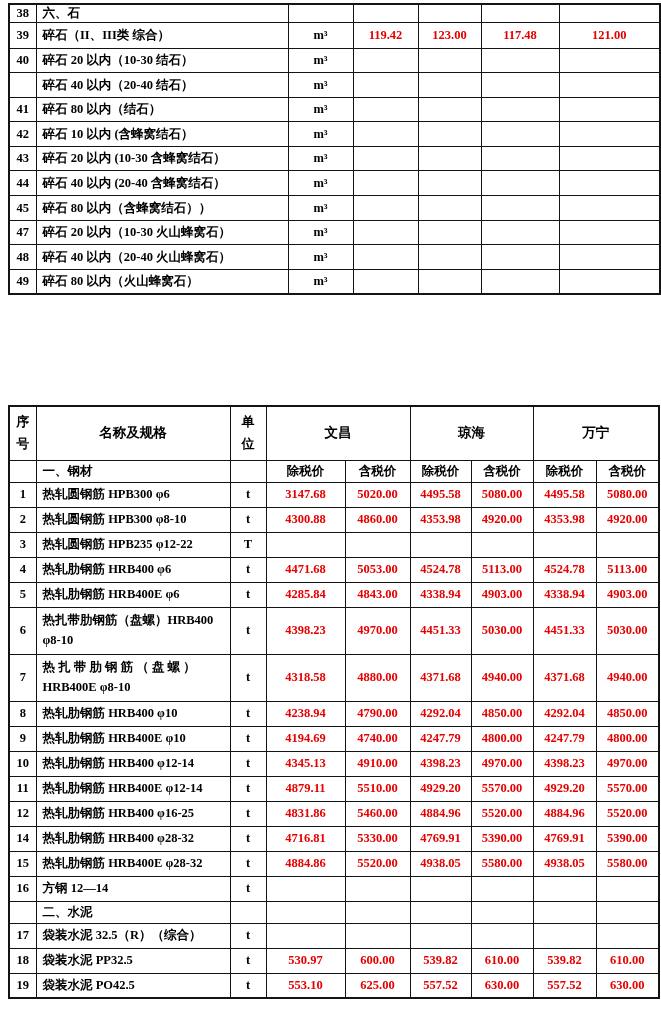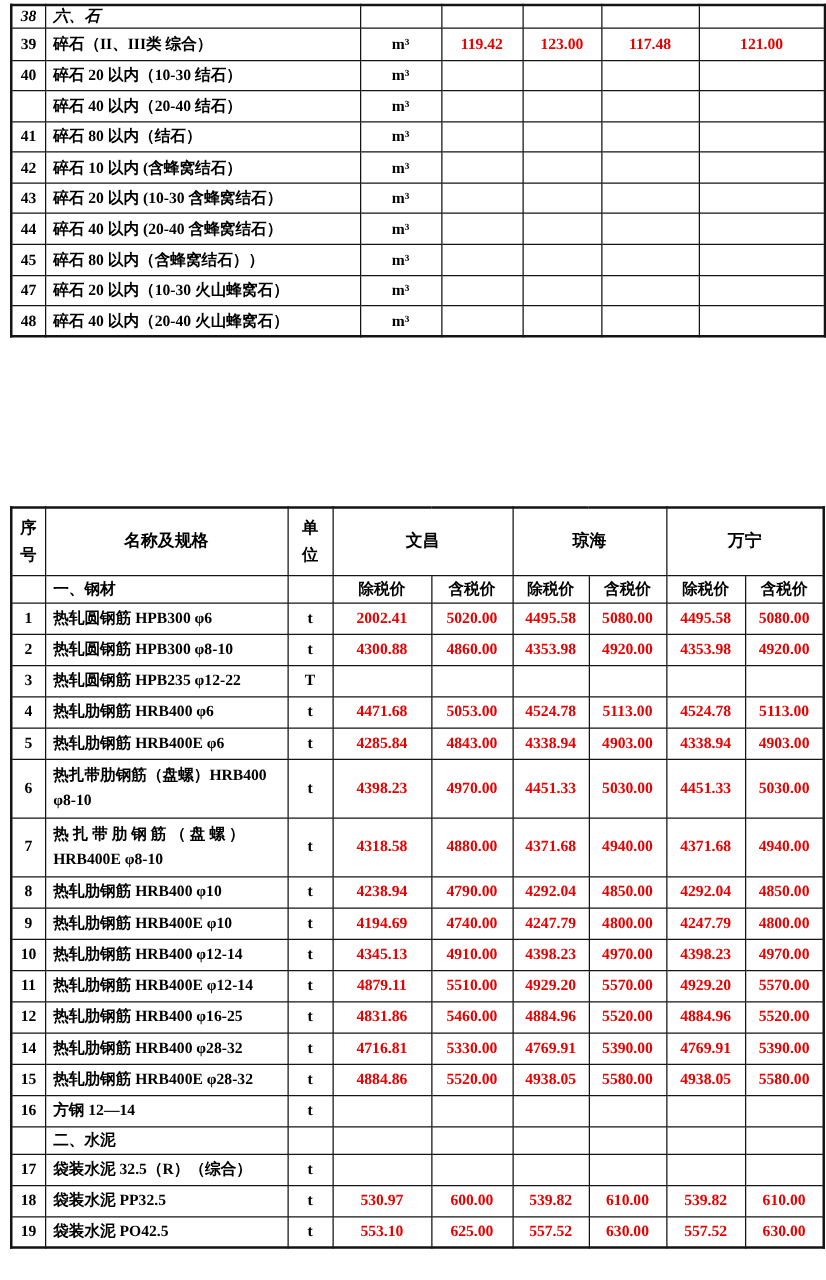--- a/index.html
+++ b/index.html
@@ -11,21 +11,21 @@
   table{border-collapse:collapse;table-layout:fixed;position:absolute;background:#fff;border:2px solid #141414;}
   td{
     border:1.5px solid #141414;
     font-size:12.5px;line-height:1.15;
     text-align:center;vertical-align:middle;
     padding:0 2px;overflow:hidden;white-space:nowrap;
   }
   
   .t1{left:8px;top:3px;width:651px;}
   .t1 tr{height:24.6px;}
-  .t1 tr.r-first{height:18px;font-style:italic;}
+  .t1 tr.r-first{height:18px;}
   .t1 tr.r-price{height:26px;padding-left:34px;}
   
   .t2{left:8px;top:405px;width:650px;}
   .t2 tr{height:25px;}
   .t2 tr.h1{height:54px;}
   .t2 tr.h2{height:22px;}
   .t2 tr.dbl{height:47px;}
   .t2 tr.secr{height:22px;}
   
   .nm{text-align:left;padding:1px 4px 1px 6px;}
@@ -143,20 +143,29 @@
         </tr>
     <tr>
           <td>48</td>
           <td class="nm">碎石 40 以内（20-40 火山蜂窝石）</td>
           <td>m³</td>
           <td class="v"></td>
           <td class="v"></td>
           <td class="v"></td>
           <td class="v"></td>
         </tr>
+    <tr>
+          <td>49</td>
+          <td class="nm">碎石 80 以内（火山蜂窝石）</td>
+          <td>m³</td>
+          <td class="v"></td>
+          <td class="v"></td>
+          <td class="v"></td>
+          <td class="v"></td>
+        </tr>
   </tbody>
     </table>
 
   <table class="t2">
     <colgroup>
         <col style="width:27px">
         <col style="width:194px">
         <col style="width:36px">
         <col style="width:79px">
         <col style="width:65px">
@@ -182,21 +191,21 @@
       <td class="ph">含税价</td>
       <td class="ph">除税价</td>
       <td class="ph">含税价</td>
       <td class="ph">除税价</td>
       <td class="ph">含税价</td>
     </tr>
     <tr>
           <td>1</td>
           <td class="nm">热轧圆钢筋 HPB300 φ6</td>
           <td>t</td>
-          <td class="v">2002.41</td>
+          <td class="v">3147.68</td>
           <td class="v">5020.00</td>
           <td class="v">4495.58</td>
           <td class="v">5080.00</td>
           <td class="v">4495.58</td>
           <td class="v">5080.00</td>
         </tr>
     <tr>
           <td>2</td>
           <td class="nm">热轧圆钢筋 HPB300 φ8-10</td>
           <td>t</td>

